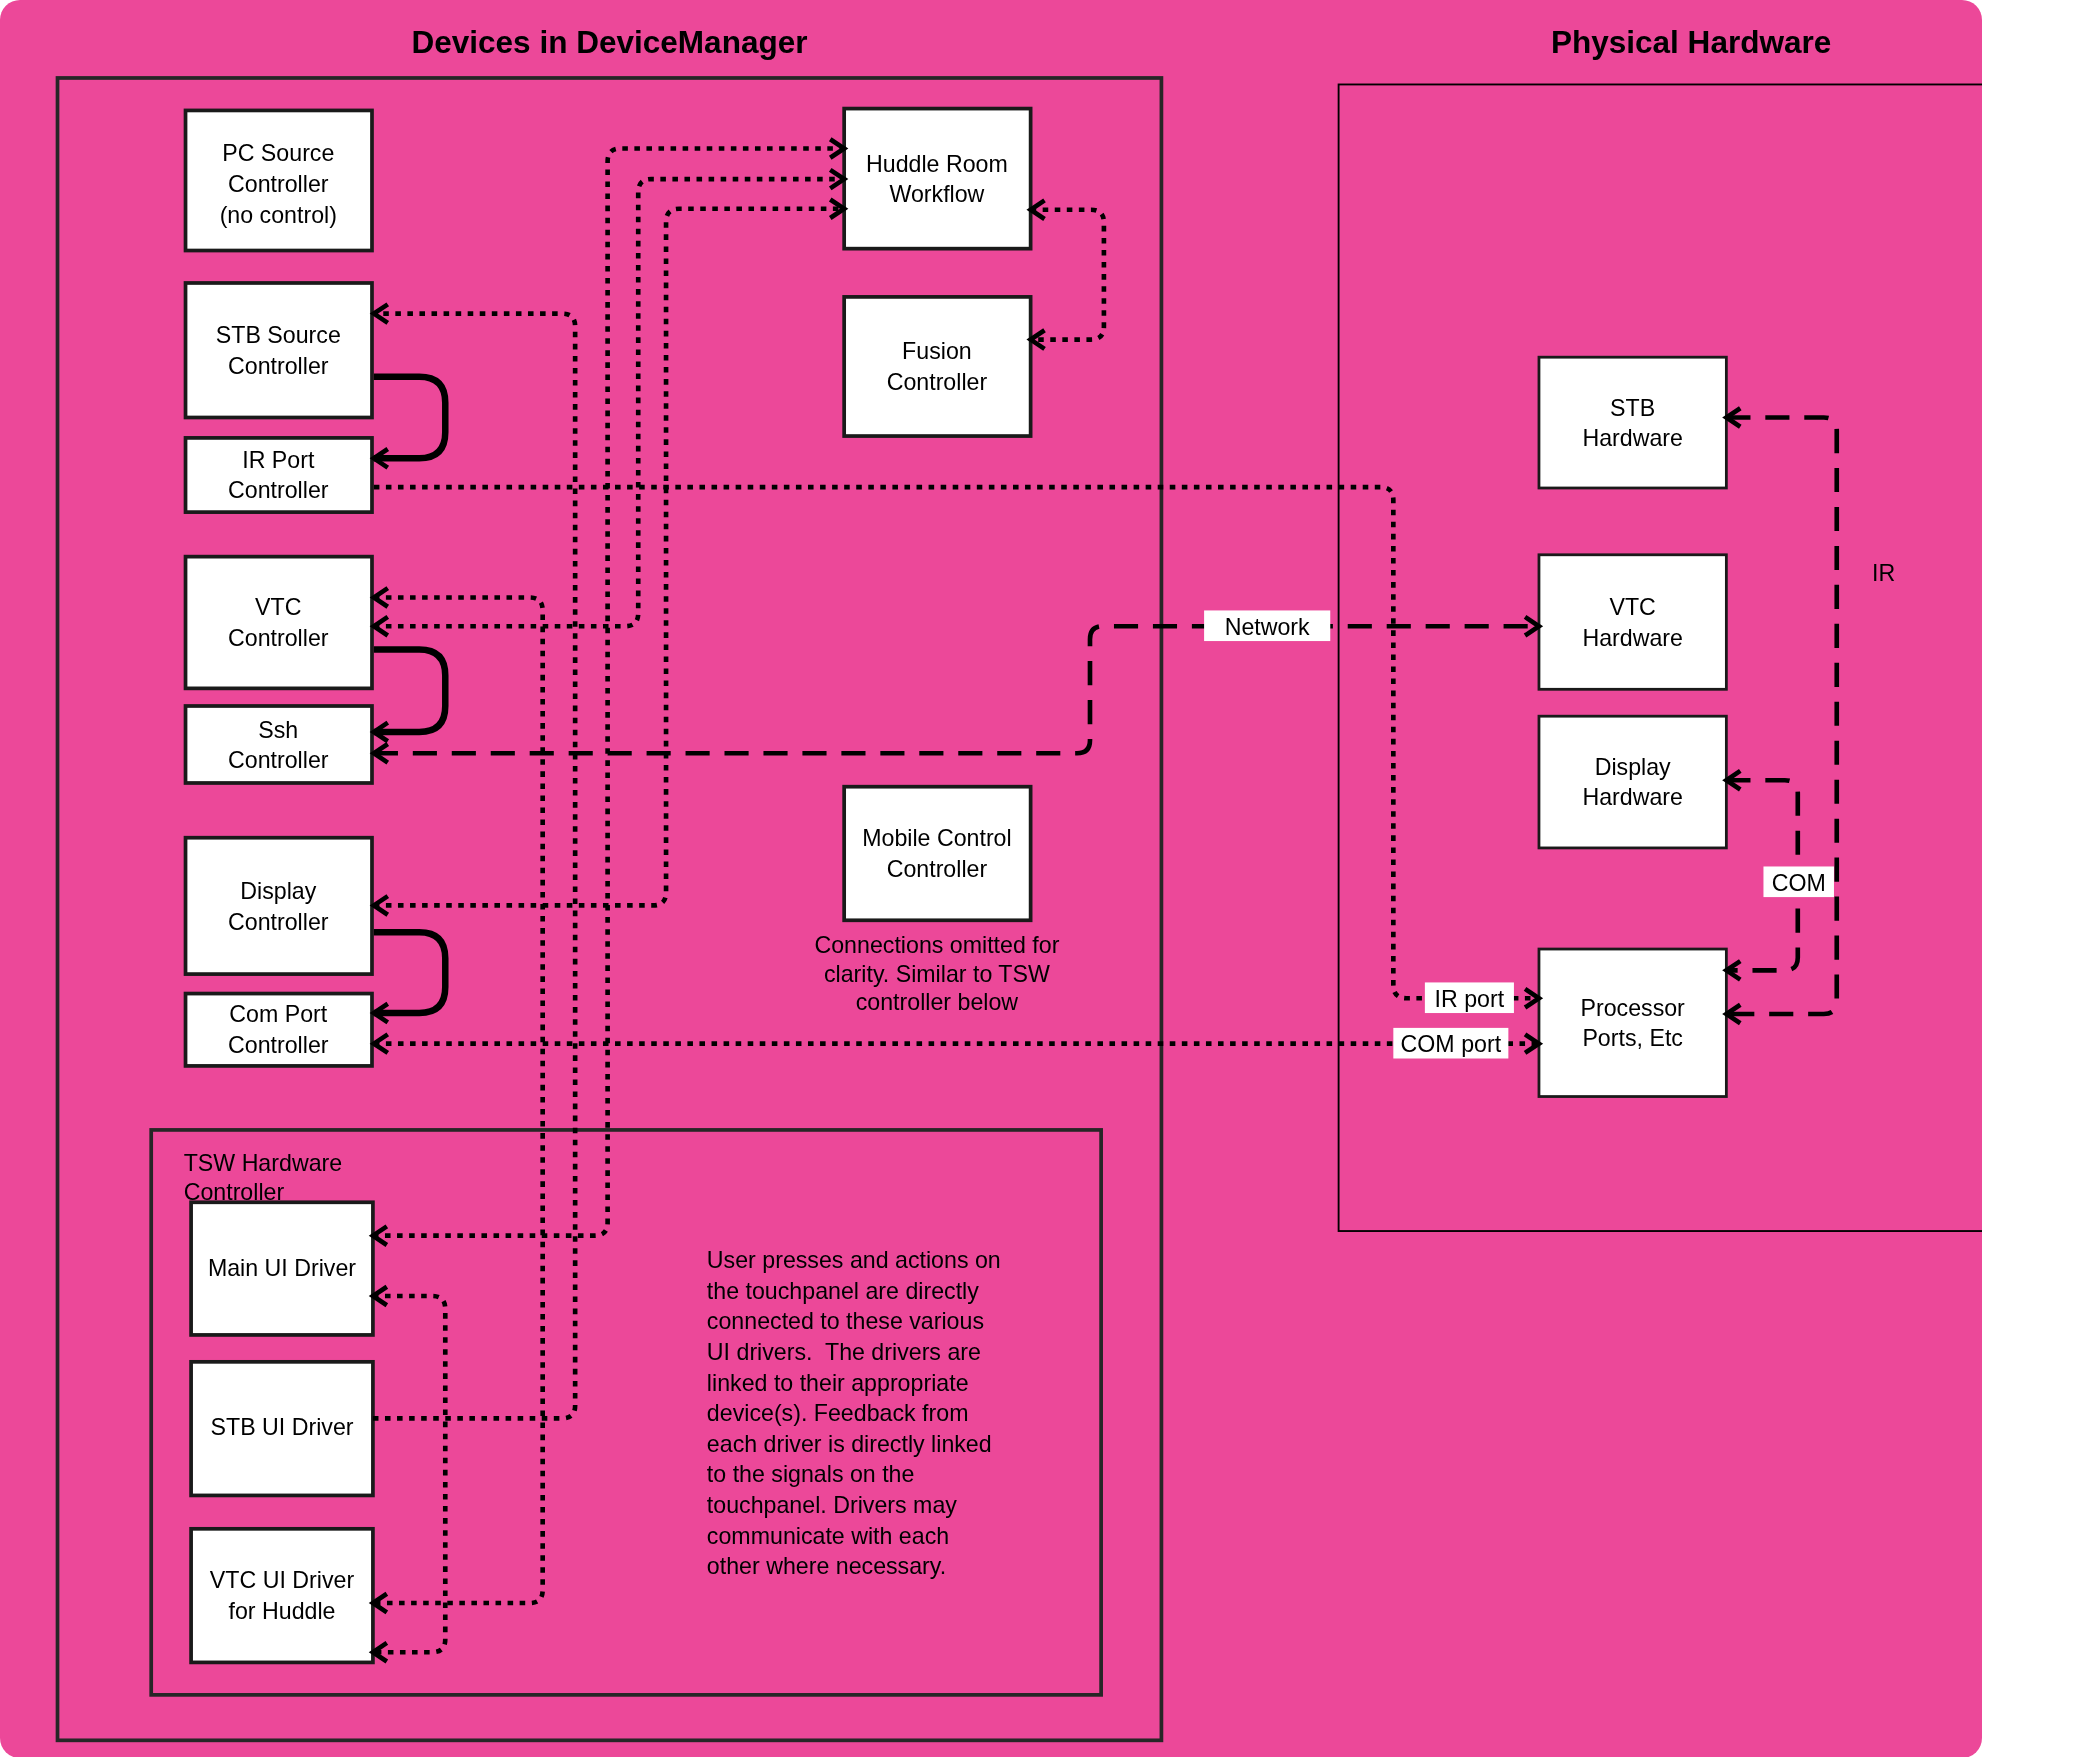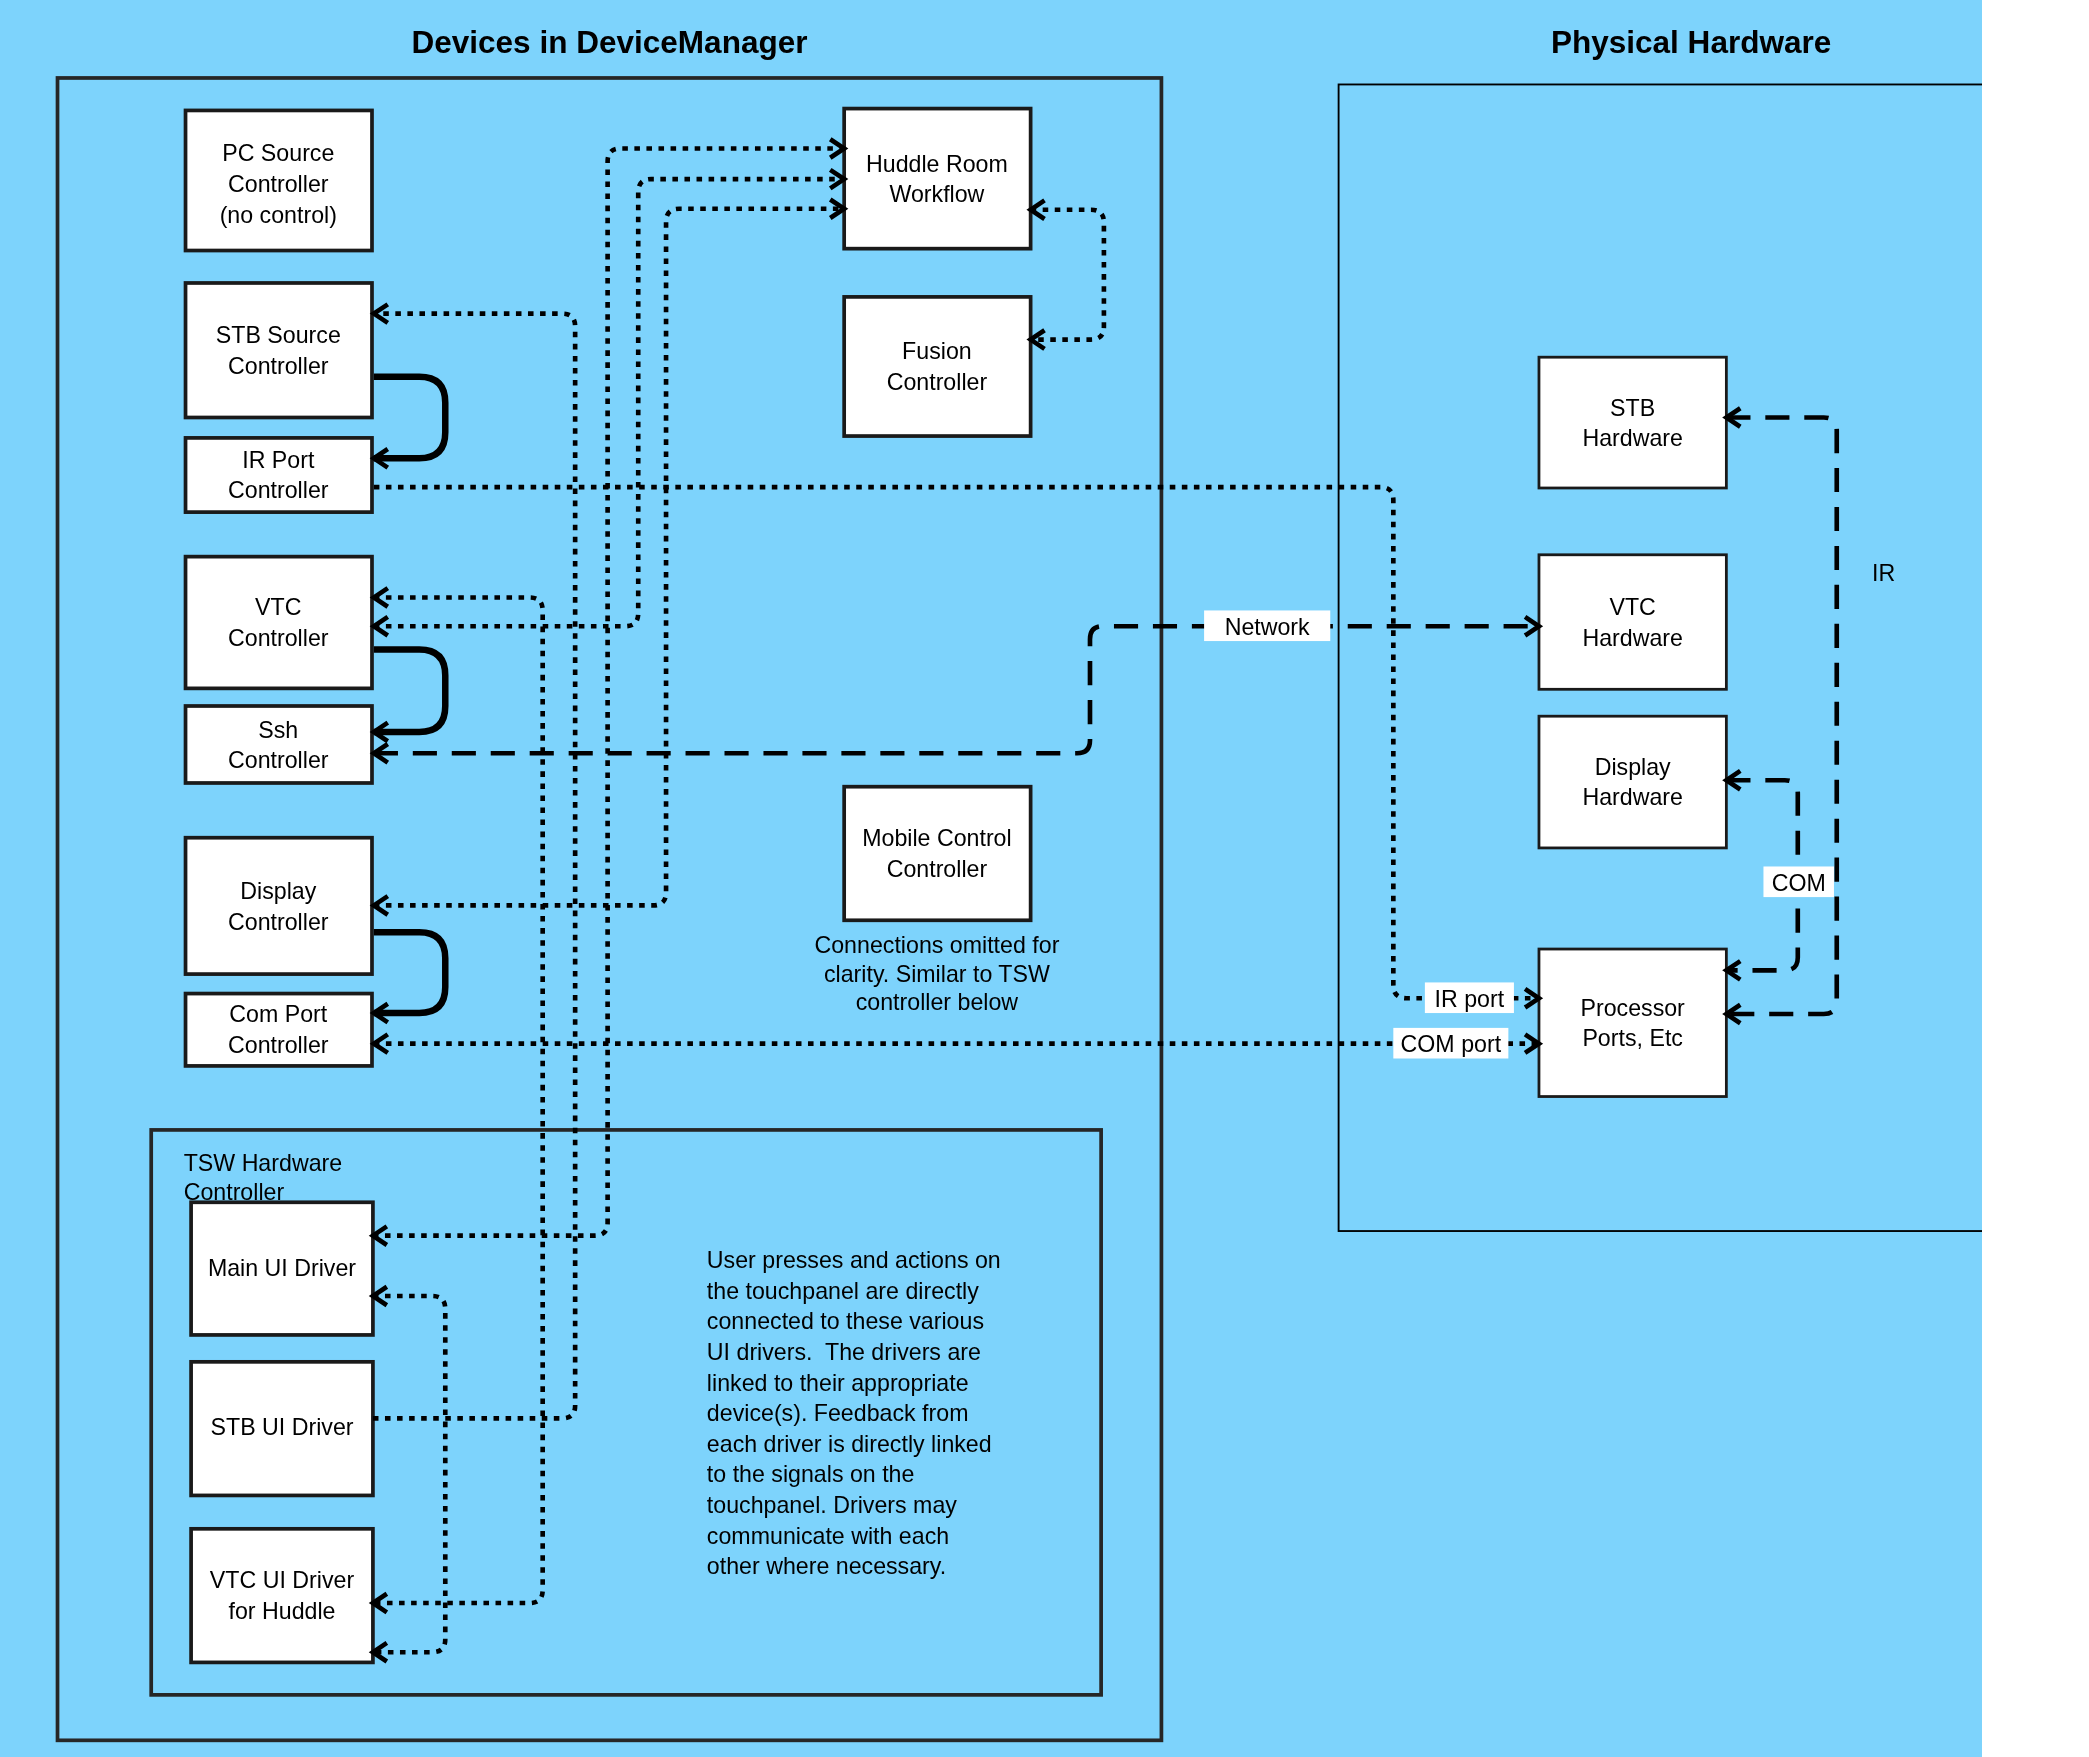--- a/index.html
+++ b/index.html
@@ -1,16 +1,16 @@
 <!DOCTYPE html>
 <html style="font-size:15px"><head>
 <meta charset="utf-8">
 <style>
   html,body{margin:0;padding:0;background:#ffffff;}
-  #stage{position:relative;width:1982px;height:1758px;background:#7dd3fc;overflow:hidden;}
+  #stage{position:relative;width:1982px;height:1758px;background:#ec4899;overflow:hidden;border-radius:20px;}
   svg{display:block;}
   text{font-family:"Liberation Sans","DejaVu Sans",sans-serif;fill:#000000;white-space:pre;}
   .lbl{font-size:25px;}
   .title{font-size:34px;font-weight:bold;}
   .node{fill:#ffffff;stroke:#1a1a1a;stroke-width:4px;}
   .node-thin{fill:#ffffff;stroke:#1a1a1a;stroke-width:3px;}
   .container{fill:none;stroke:#262626;stroke-width:4px;}
   .container-thin{fill:none;stroke:#000000;stroke-width:2px;}
   .dot{fill:none;stroke:#000000;stroke-width:5px;stroke-dasharray:6 7;}
   .dash{fill:none;stroke:#000000;stroke-width:5px;stroke-dasharray:26 16;}

